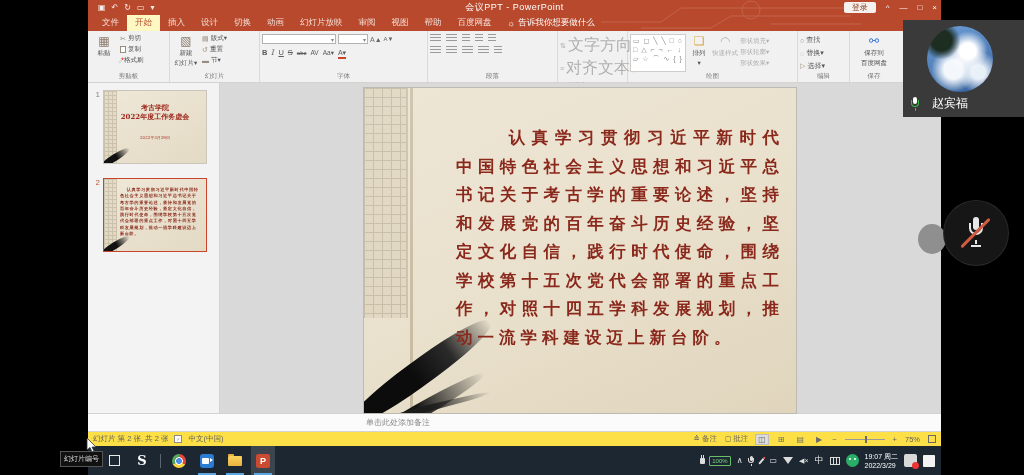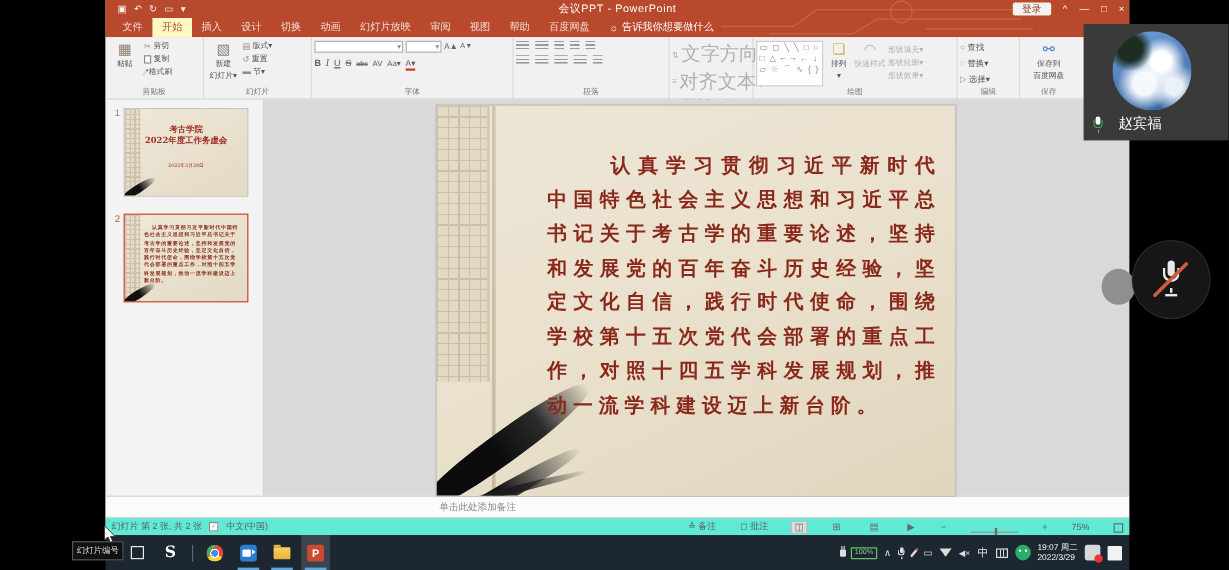--- a/index.html
+++ b/index.html
@@ -61,23 +61,23 @@
     background:repeating-linear-gradient(90deg,#a89c84 0 1px,transparent 1px 9px),repeating-linear-gradient(#a89c84 0 1px,transparent 1px 9px),#d9cfb8; border-right:2px solid #b4a98f; }
   .doorline { position:absolute; left:46px; top:0; width:3px; height:325px; background:linear-gradient(#c9bfa6,#bdb093); opacity:.8; }
   .brush1 { position:absolute; left:-28px; bottom:28px; width:170px; height:26px; background:linear-gradient(90deg,#0c0c0c 45%,#2a2a2a 70%,rgba(30,30,30,0)); border-radius:45%; transform:rotate(-36deg); }
   .brush2 { position:absolute; left:-20px; bottom:-6px; width:150px; height:15px; background:linear-gradient(90deg,#141414 50%,rgba(25,25,25,0)); border-radius:50%; transform:rotate(-30deg); }
   .brush3 { position:absolute; left:18px; bottom:4px; width:110px; height:6px; background:linear-gradient(90deg,#1c1c1c 40%,rgba(30,30,30,0)); border-radius:50%; transform:rotate(-14deg); }
   .slidetext { position:absolute; left:92px; top:36px; width:328px; font-family:"DejaVu Serif","Liberation Serif",serif; font-weight:bold; color:#8a281c; font-size:16.5px; line-height:28.5px; letter-spacing:5px; text-indent:3.2em; text-align:justify; }
 
   .notes { height:18px; background:#fbfbfb; border-top:1px solid #d5d2cf; display:flex; align-items:center; padding-left:8px; }
   .notes span { font-size:8px; color:#8a8a8a; }
 
-  .statusbar { height:15px; background:#5eead4; border-top:1px solid #d5d2cf; display:flex; align-items:center; font-size:7.5px; color:#5f5f5f; padding:0 5px; flex:none; }
+  .statusbar { height:15px; background:#fde047; border-top:1px solid #d5d2cf; display:flex; align-items:center; font-size:7.5px; color:#5f5f5f; padding:0 5px; flex:none; }
   .sb-left { display:flex; gap:6px; align-items:center; }
-  .sb-right { margin-left:auto; display:flex; gap:20px; align-items:flex-end; }
+  .sb-right { margin-left:auto; display:flex; gap:8px; align-items:center; }
   .viewic { font-size:8px; color:#6a6a6a; padding:0 2px; }
   .viewic.sel { background:#dcdcdc; outline:1px solid #bdbdbd; }
   .zoomtrack { width:40px; height:1px; background:#9a9a9a; position:relative; }
   .zoomthumb { position:absolute; left:20px; top:-3px; width:2px; height:7px; background:#6a6a6a; }
   .fitbox { width:8px; height:8px; border:1px solid #6a6a6a; }
   .proof { width:8px; height:8px; border:1px solid #8a8a8a; background:#fff; font-size:5px; text-align:center; line-height:7px; color:#888; }
 
   
   .taskbar { position:absolute; left:88px; top:446px; width:853px; height:29px; background:#1c2731; display:flex; align-items:center; }
   .searchbox { margin-left:22px; width:217px; height:29px; background:#fff; display:flex; align-items:center; gap:6px; padding-left:7px; border:1px solid #7a7a7a; }

